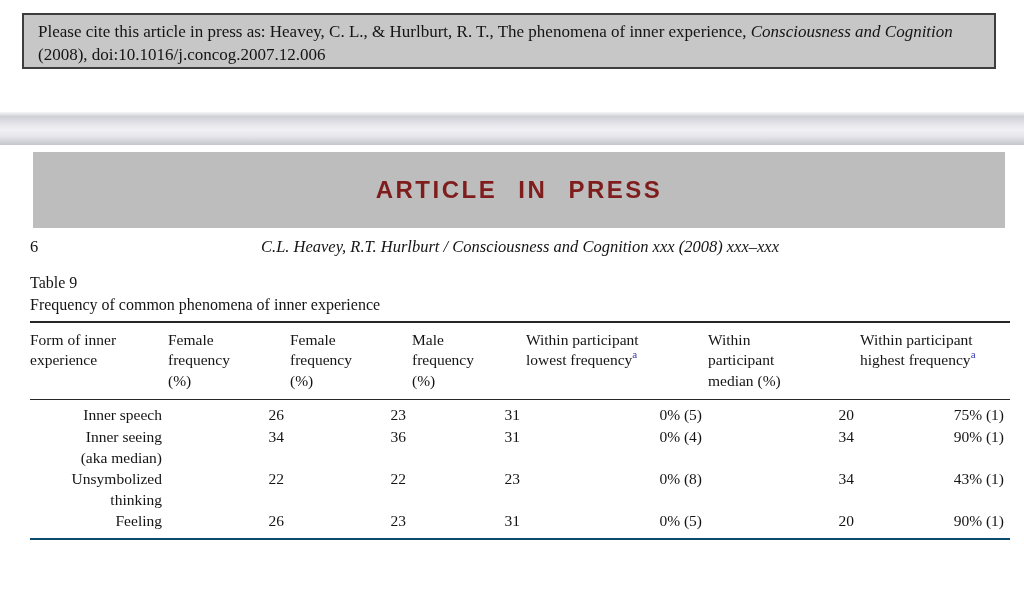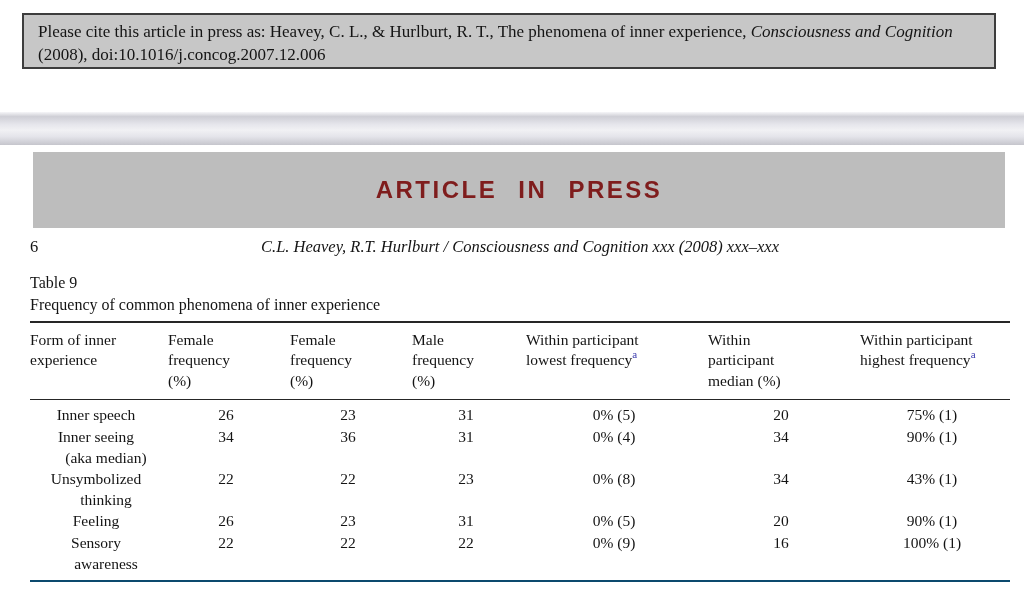--- a/index.html
+++ b/index.html
@@ -70,21 +70,21 @@
     border-top: 2px solid #262626;
     border-bottom: 2px solid #0c4a6e;
     font-size: 15.5px;
   }
   table.data th {
     font-weight: normal; text-align: left; vertical-align: top;
     padding: 7px 6px 8px 0; line-height: 1.32;
     border-bottom: 1px solid #262626;
   }
   table.data td {
-    vertical-align: top; text-align: center;
+    vertical-align: top; text-align: right;
     padding: 1px 6px 0 0; line-height: 1.33;
   }
   table.data tbody tr:first-child td { padding-top: 5px; }
   table.data tbody tr:last-child td { padding-bottom: 6px; }
   .wrap-indent { margin-left: 20px; }
   sup.ref {
     font-size: 11px; line-height: 0;
     position: relative; top: -1px;
     color: #3a3aae;
   }
@@ -207,28 +207,16 @@
         <td>
           <span>Feeling</span>
         </td>
         <td>26</td>
         <td>23</td>
         <td>31</td>
         <td>0% (5)</td>
         <td>20</td>
         <td>90% (1)</td>
       </tr>
-      <tr>
-        <td>
-          <span>Sensory</span><br>
-          <span class="wrap-indent">awareness</span>
-        </td>
-        <td>22</td>
-        <td>22</td>
-        <td>22</td>
-        <td>0% (9)</td>
-        <td>16</td>
-        <td>100% (1)</td>
-      </tr>
     </tbody>
   </table>
 
 </div>
 
 </body></html>

